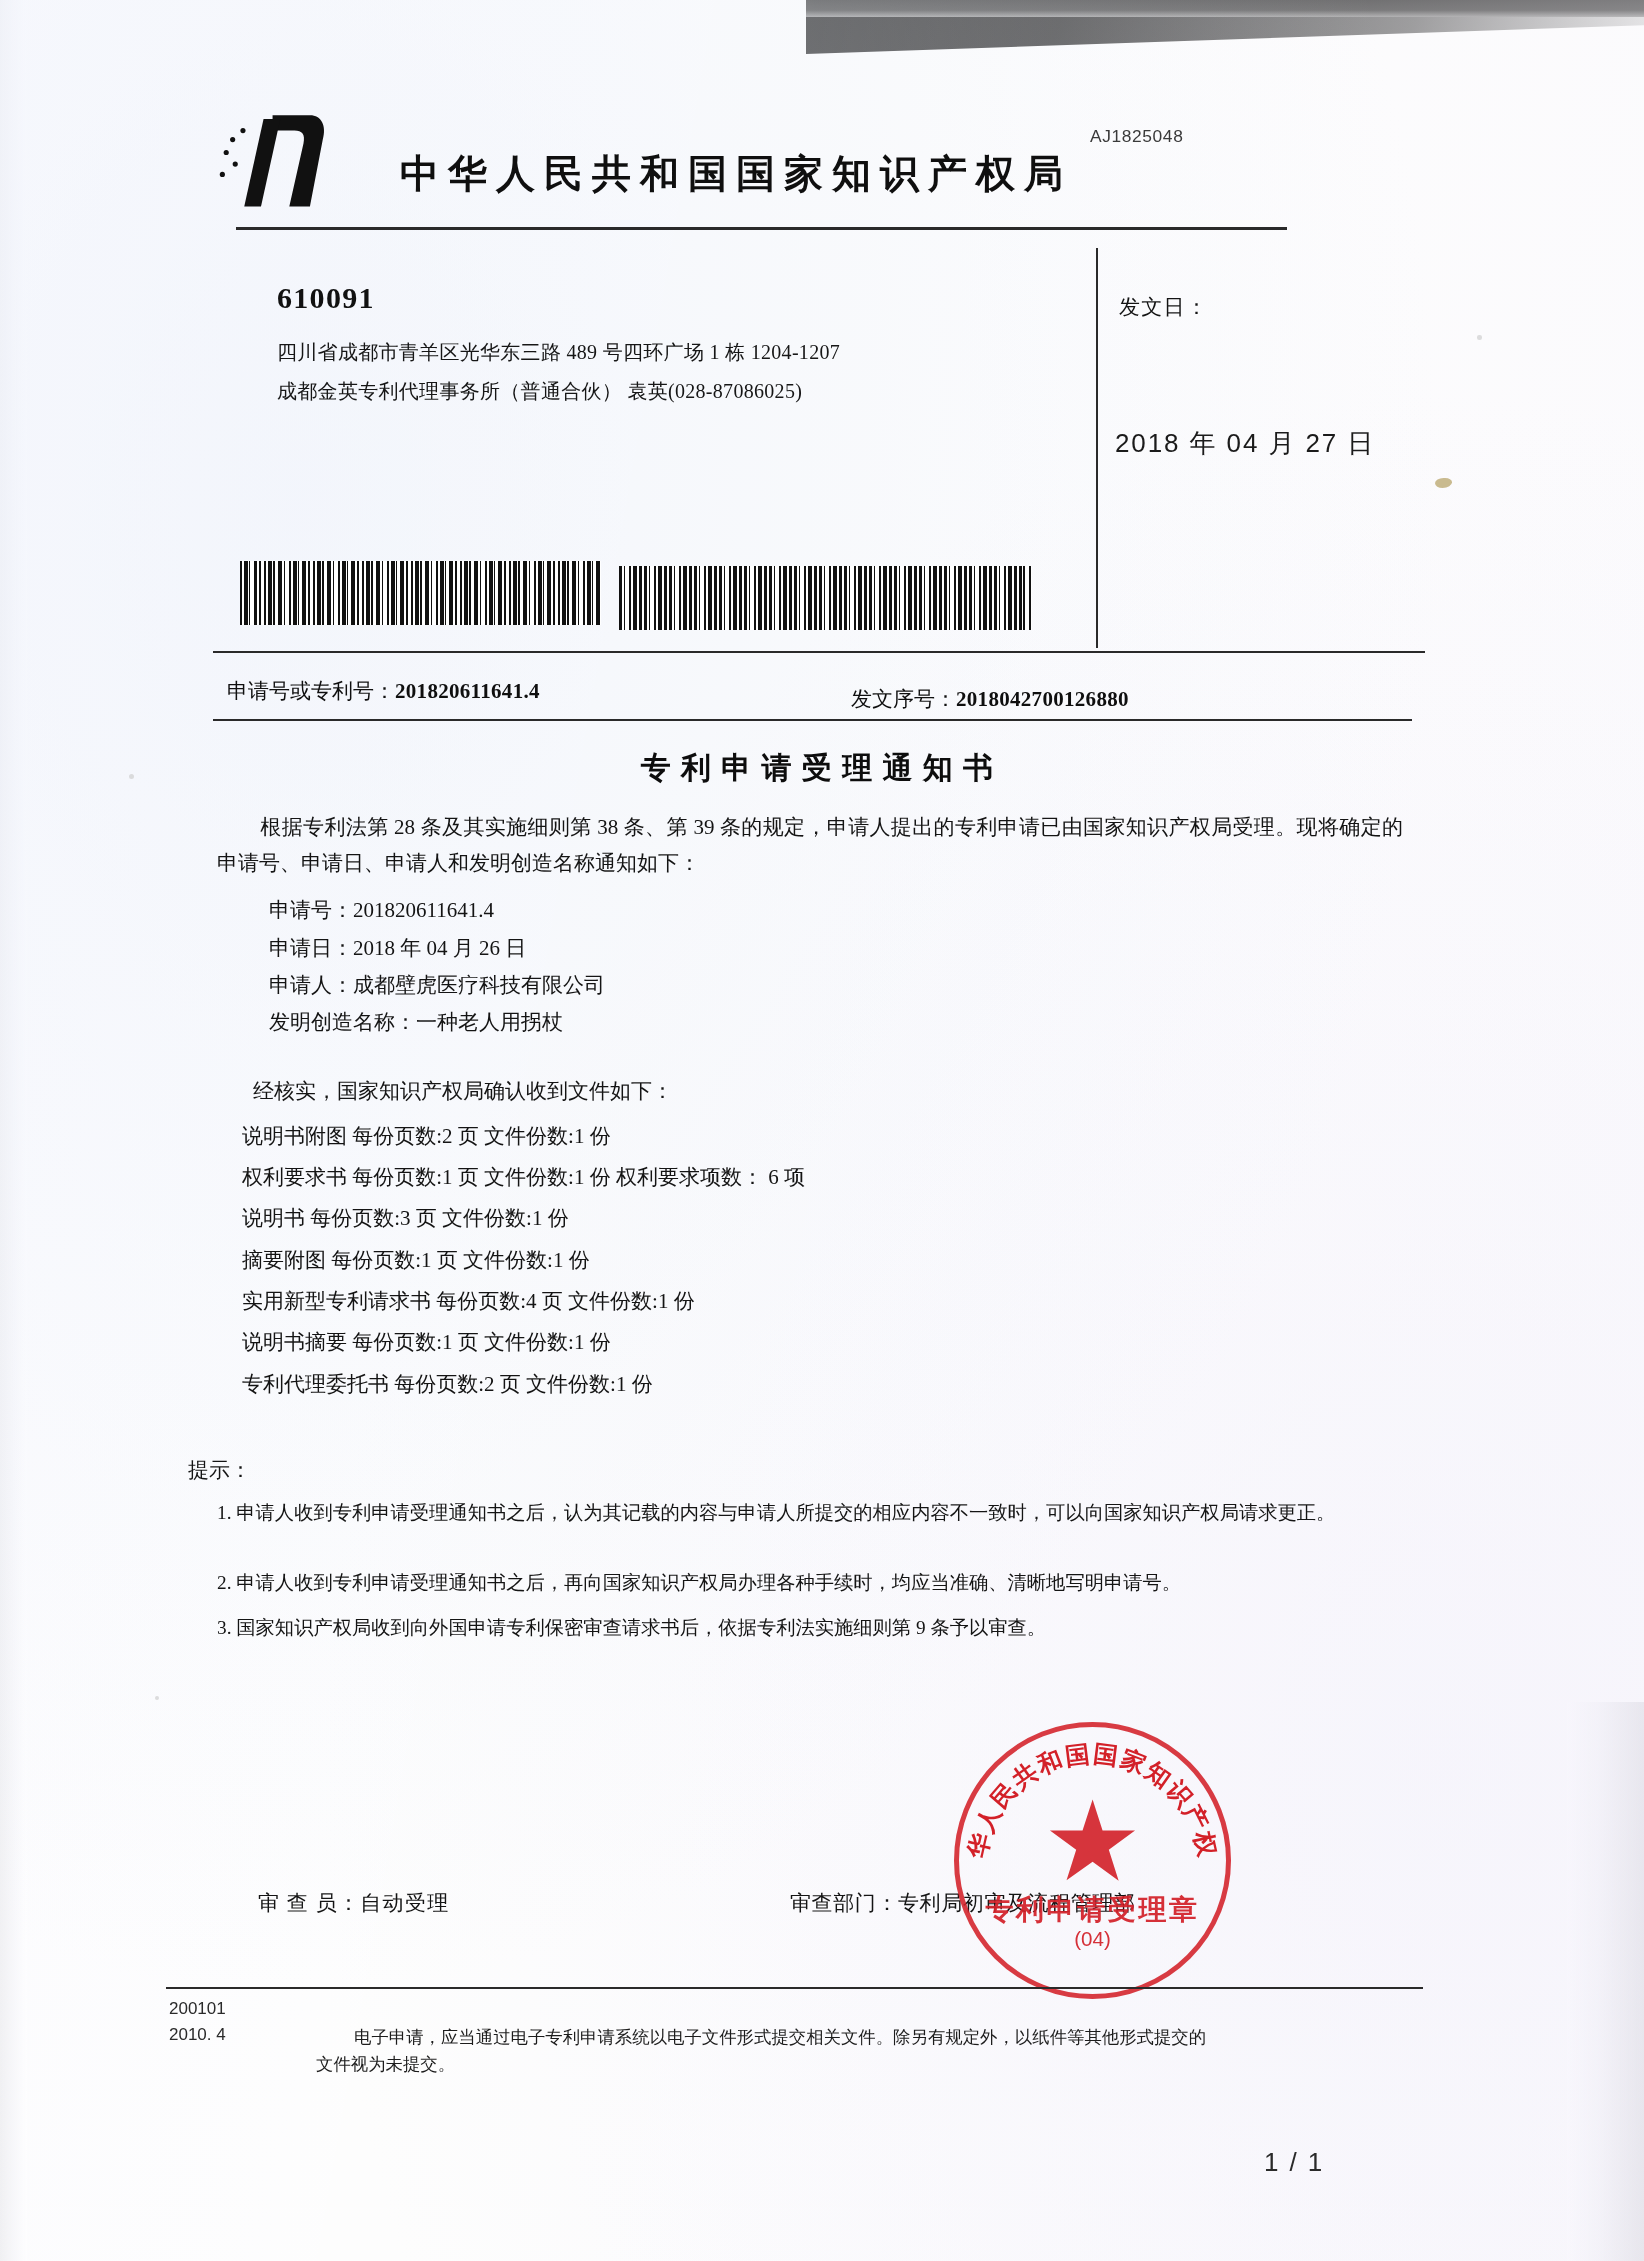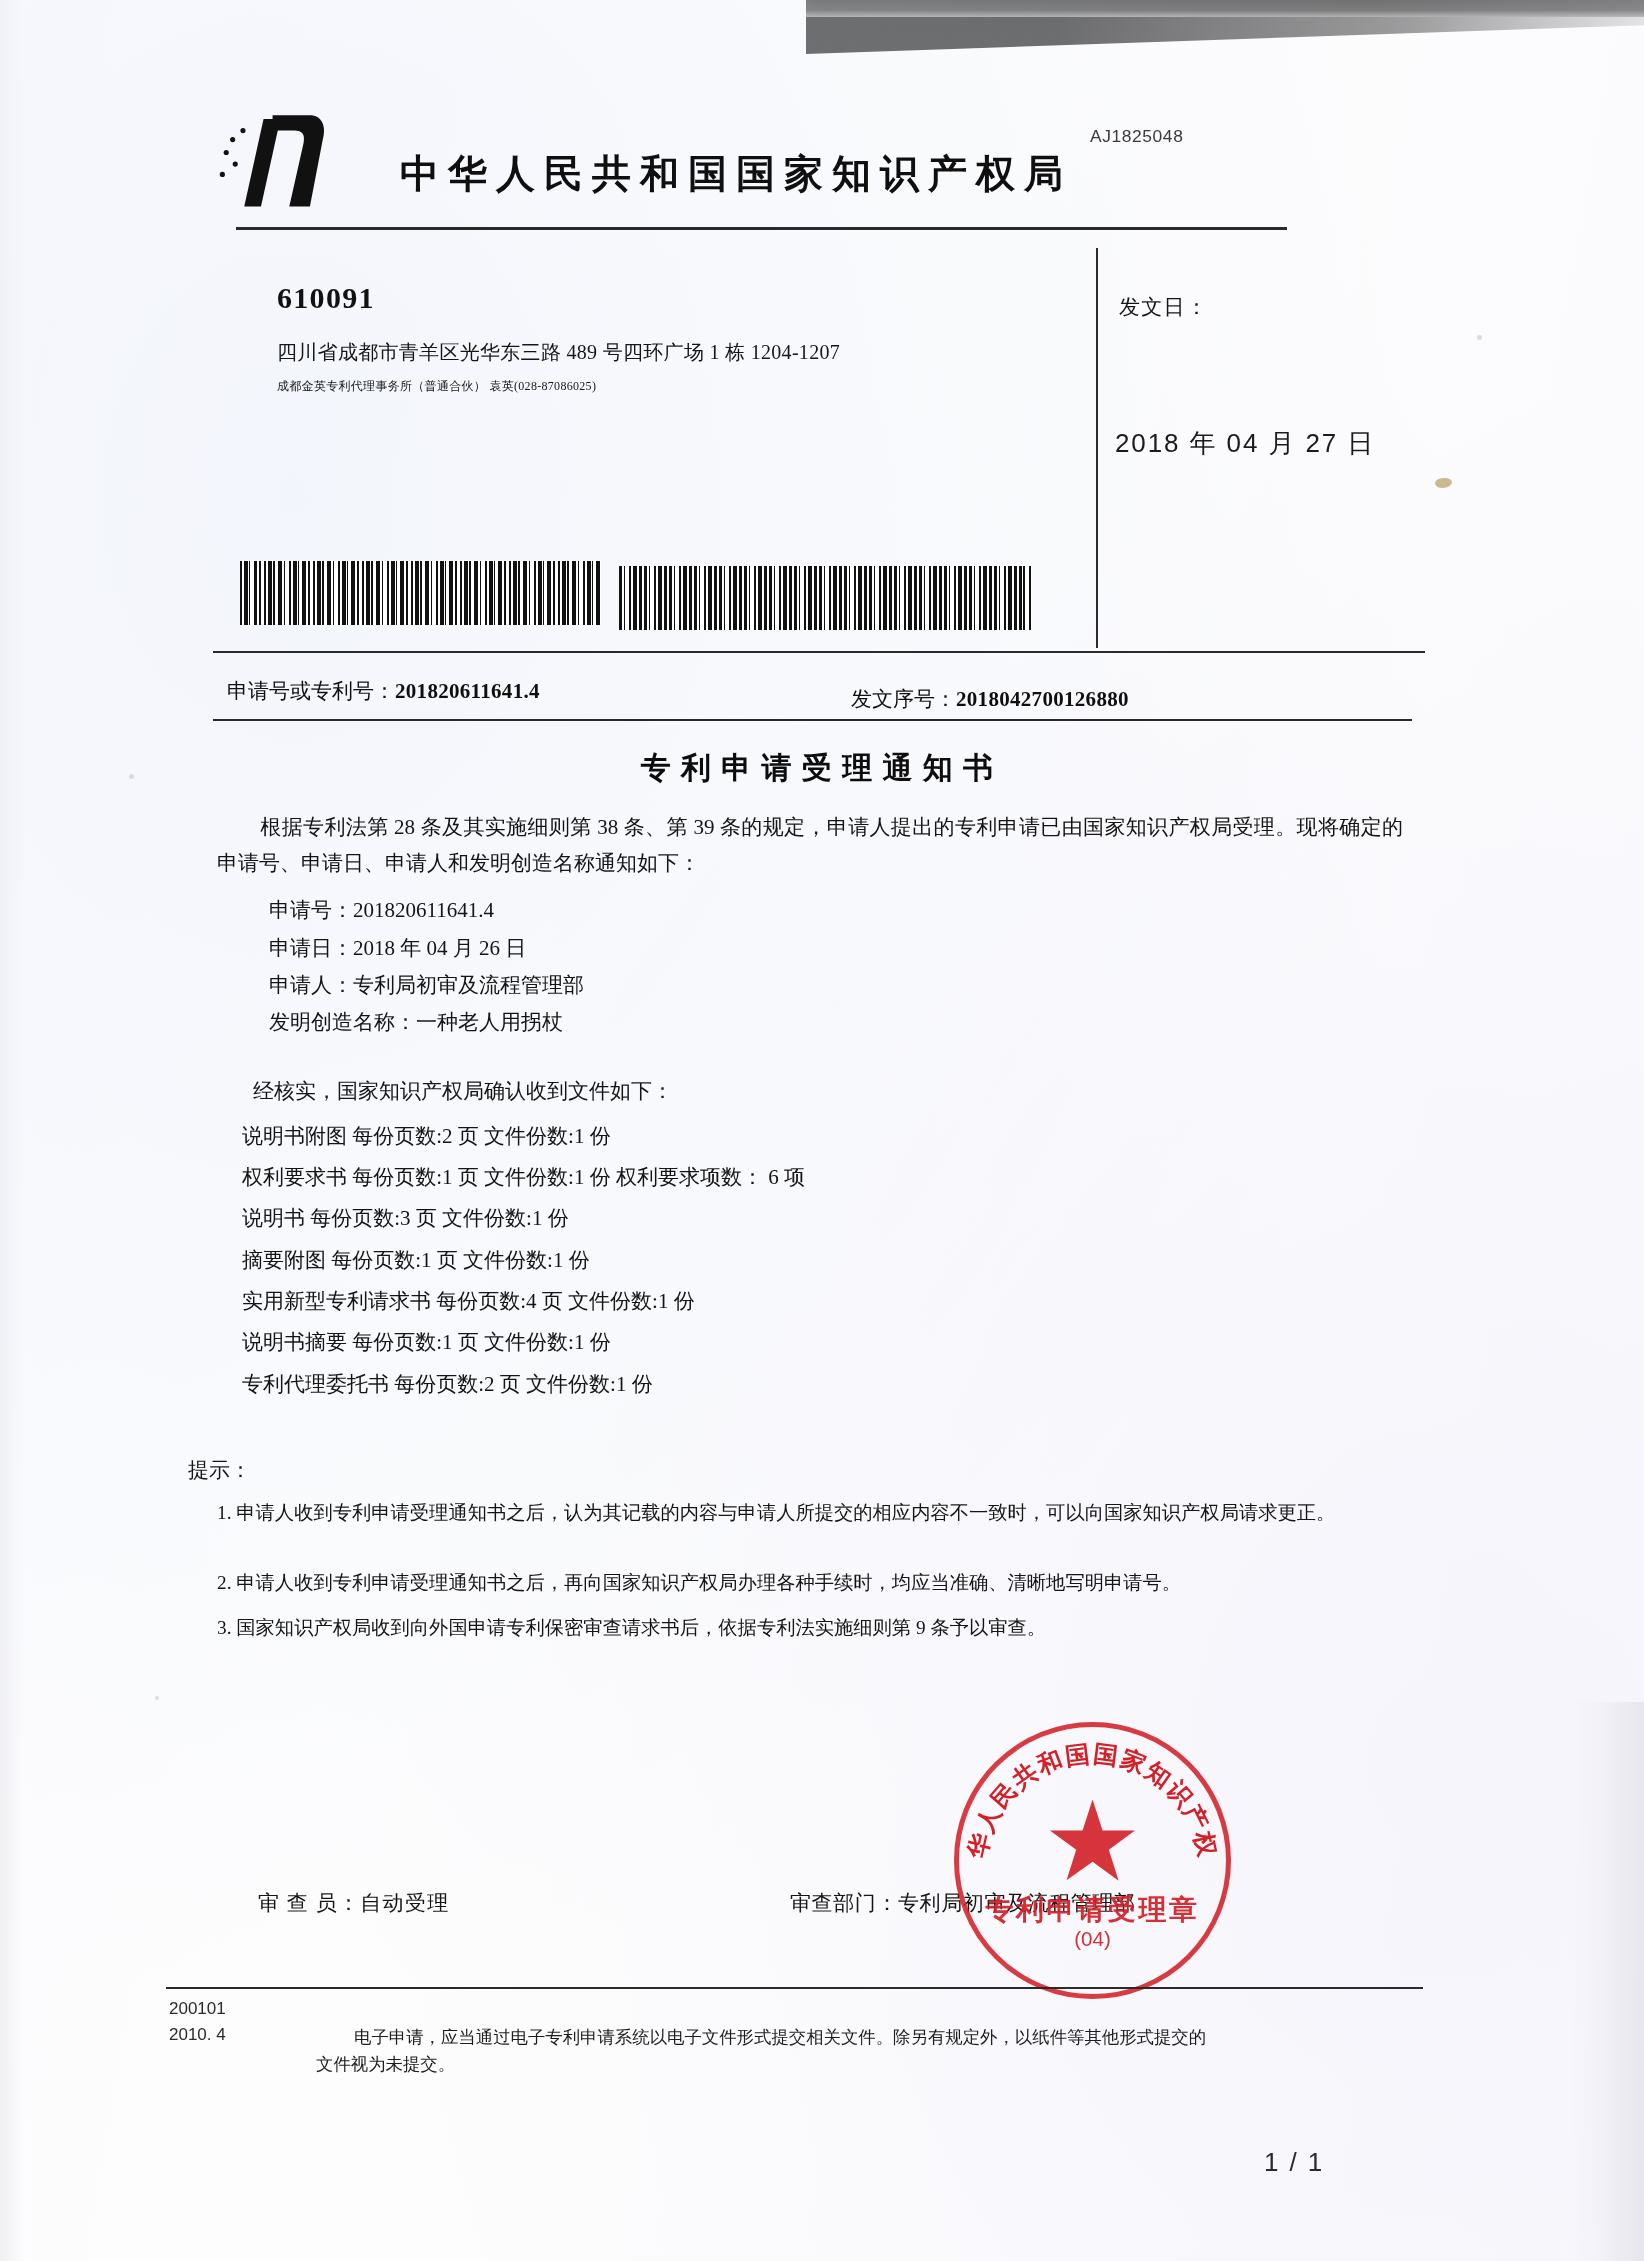--- a/index.html
+++ b/index.html
@@ -97,21 +97,21 @@
     position: absolute;
     left: 277px; top: 339px;
     font-size: 20px;
     letter-spacing: 0.3px;
     color: #161616;
     white-space: nowrap;
   }
   .addr-2 {
     position: absolute;
     left: 277px; top: 378px;
-    font-size: 12px;
+    font-size: 20px;
     letter-spacing: 0.3px;
     color: #161616;
     white-space: nowrap;
   }
 
   
   .vline-date {
     position: absolute;
     left: 1096px; top: 248px;
     width: 1.9px; height: 400px;
@@ -437,21 +437,21 @@
   <div class="rule-under-nums"></div>
 
   <div class="doc-title">专利申请受理通知书</div>
 
   <div class="body-p" id="intro-paragraph">
     <span class="indent"></span><span>根据专利法第 28 条及其实施细则第 38 条、第 39 条的规定，申请人提出的专利申请已由国家知识产权局受理。现将确定的申请号、申请日、申请人和发明创造名称通知如下：</span>
   </div>
 
   <div class="field-line" id="field-appno">申请号：201820611641.4</div>
   <div class="field-line" id="field-appdate">申请日：2018 年 04 月 26 日</div>
-  <div class="field-line" id="field-applicant">申请人：专利局初审及流程管理部</div>
+  <div class="field-line" id="field-applicant">申请人：成都壁虎医疗科技有限公司</div>
   <div class="field-line" id="field-invention">发明创造名称：一种老人用拐杖</div>
 
   <div id="docs-heading">经核实，国家知识产权局确认收到文件如下：</div>
   <div class="doc-item" style="top:1122px">说明书附图 每份页数:2 页  文件份数:1 份</div>
   <div class="doc-item" style="top:1163px">权利要求书 每份页数:1 页  文件份数:1 份  权利要求项数：  6 项</div>
   <div class="doc-item" style="top:1204px">说明书 每份页数:3 页  文件份数:1 份</div>
   <div class="doc-item" style="top:1246px">摘要附图 每份页数:1 页  文件份数:1 份</div>
   <div class="doc-item" style="top:1287px">实用新型专利请求书 每份页数:4 页  文件份数:1 份</div>
   <div class="doc-item" style="top:1328px">说明书摘要 每份页数:1 页  文件份数:1 份</div>
   <div class="doc-item" style="top:1370px">专利代理委托书 每份页数:2 页  文件份数:1 份</div>

